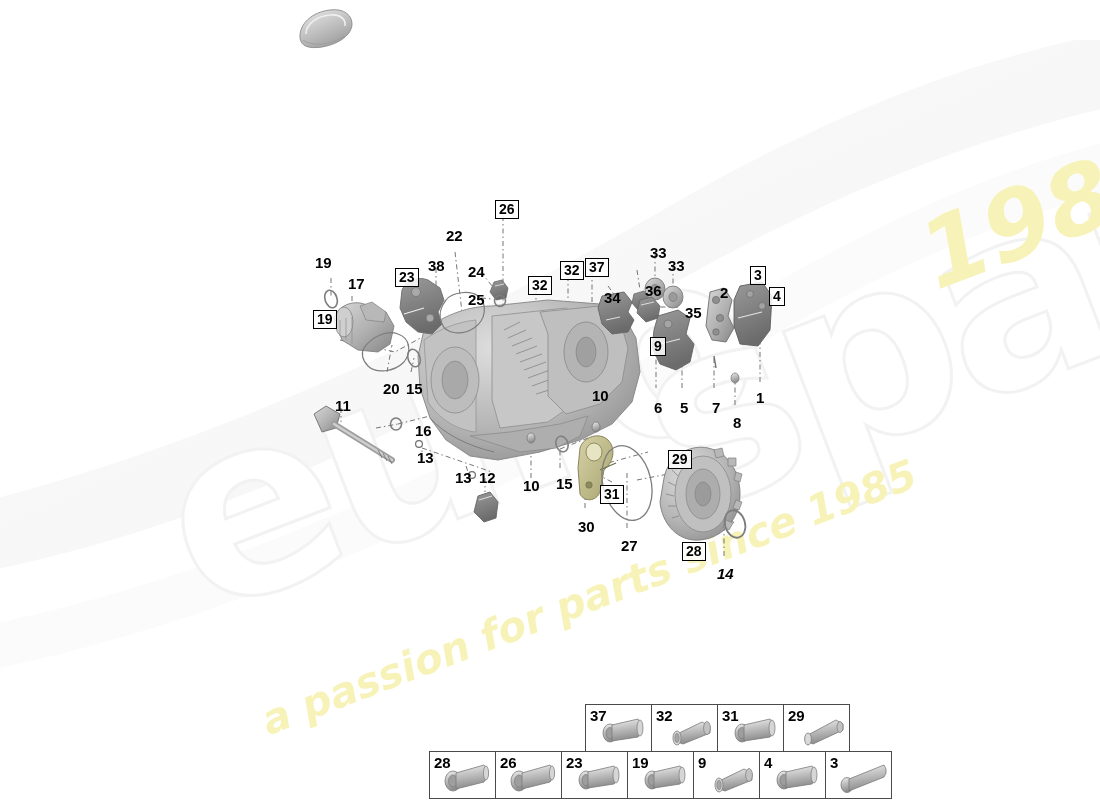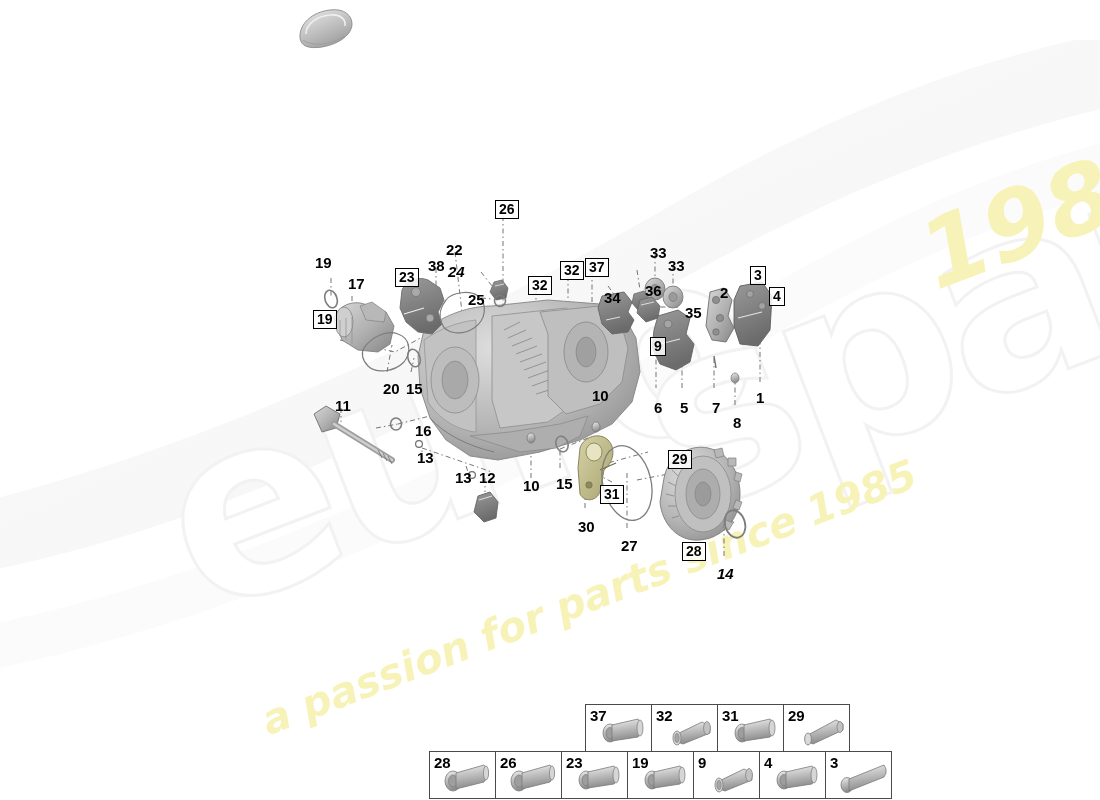--- a/index.html
+++ b/index.html
@@ -329,22 +329,22 @@
       <ellipse cx="735" cy="524" rx="10" ry="14" fill="none" stroke="#7d7d7d" stroke-width="1.8" transform="rotate(-16 735 524)"></ellipse>
     </g>
   </svg>
 
   <div id="callouts">
       <div class="lbl" style="left: 315px; top: 255px;">19</div>
       <div class="lbl" style="left: 348px; top: 276px;">17</div>
       <div class="lblbox" style="left: 313px; top: 310px;">19</div>
       <div class="lblbox" style="left: 395px; top: 268px;">23</div>
       <div class="lbl" style="left: 428px; top: 258px;">38</div>
-      <div class="lbl" style="left: 446px; top: 242px;">22</div>
-      <div class="lbl" style="left: 448px; top: 264px; font-style: italic;">24</div>
+      <div class="lbl" style="left: 446px; top: 228px;">22</div>
+      <div class="lbl" style="left: 468px; top: 264px;">24</div>
       <div class="lbl" style="left: 468px; top: 292px;">25</div>
       <div class="lblbox" style="left: 495px; top: 200px;">26</div>
       <div class="lblbox" style="left: 528px; top: 276px;">32</div>
       <div class="lblbox" style="left: 560px; top: 261px;">32</div>
       <div class="lblbox" style="left: 585px; top: 258px;">37</div>
       <div class="lbl" style="left: 600px; top: 283px; margin-left: 45px;">36</div>
       <div class="lbl" style="left: 604px; top: 262px; margin-top: 28px;">34</div>
       <div class="lbl" style="left: 650px; top: 245px;">33</div>
       <div class="lbl" style="left: 668px; top: 258px;">33</div>
       <div class="lbl" style="left: 685px; top: 305px;">35</div>

